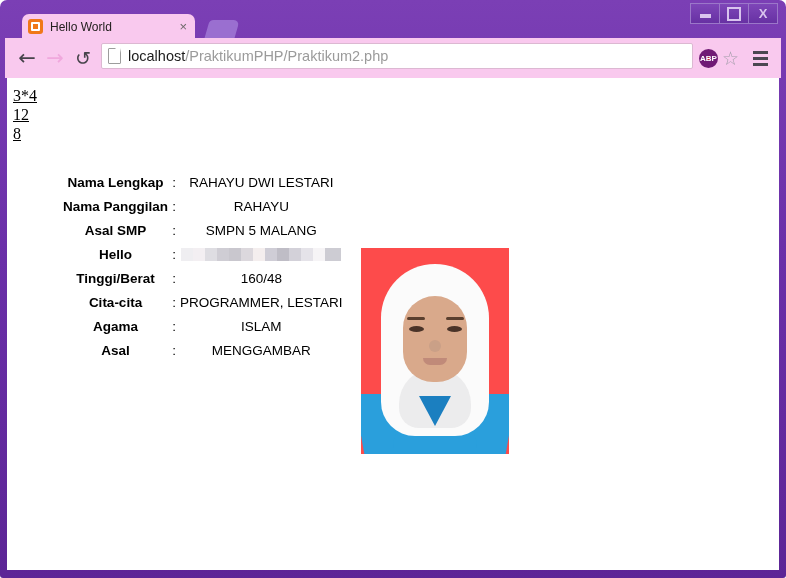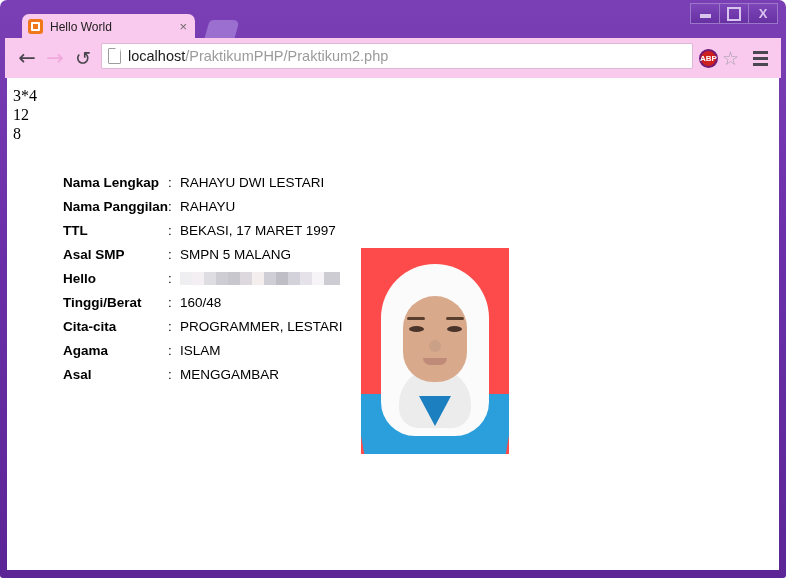--- a/index.html
+++ b/index.html
@@ -210,21 +210,21 @@
     color: #9b9b9b;
     white-space: nowrap;
     font-family: "Liberation Sans", sans-serif;
   }
   .url .host { color: #1b1b1b; }
   .abp {
     width: 19px;
     height: 19px;
     border-radius: 50%;
     background: #cf2020;
-    border: 2px solid #701a75;
+    border: 8px solid #701a75;
     box-sizing: border-box;
     color: #ffffff;
     font-size: 8px;
     font-weight: bold;
     display: flex;
     align-items: center;
     justify-content: center;
     flex: 0 0 auto;
     margin-right: 4px;
     font-family: "Liberation Sans", sans-serif;
@@ -257,35 +257,37 @@
 
   
   .viewport {
     position: absolute;
     left: 7px;
     top: 78px;
     width: 772px;
     height: 492px;
     background: #ffffff;
     overflow: hidden;
+    text-decoration: underline;
   }
   .preline {
     font-family: "Liberation Serif", serif;
     font-size: 16px;
     color: #000000;
     line-height: 19px;
     margin-left: 6px;
   }
   .preline:first-child { padding-top: 8px; }
 
   
   .bio {
     position: absolute;
     left: 56px;
     top: 92px;
+    text-align: center;
   }
   .bio-table {
     border-collapse: collapse;
   }
   .bio-table td {
     font-size: 13.5px;
     color: #000000;
     padding: 0;
     height: 24px;
     vertical-align: middle;
@@ -501,25 +503,20 @@
             <td class="colon">:</td>
             <td class="val">RAHAYU DWI LESTARI</td>
           </tr>
 
           <tr>
             <td class="lbl">Nama Panggilan</td>
             <td class="colon">:</td>
             <td class="val">RAHAYU</td>
           </tr>
 
-          <tr>
-            <td class="lbl">TTL</td>
-            <td class="colon">:</td>
-            <td class="val">BEKASI, 17 MARET 1997</td>
-          </tr>
 
           <tr>
             <td class="lbl">Asal SMP</td>
             <td class="colon">:</td>
             <td class="val">SMPN 5 MALANG</td>
           </tr>
 
           <tr>
             <td class="lbl">Hello</td>
             <td class="colon">:</td>

